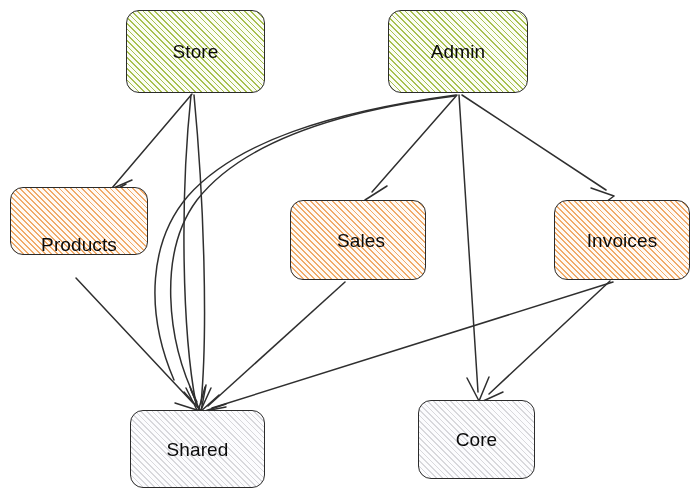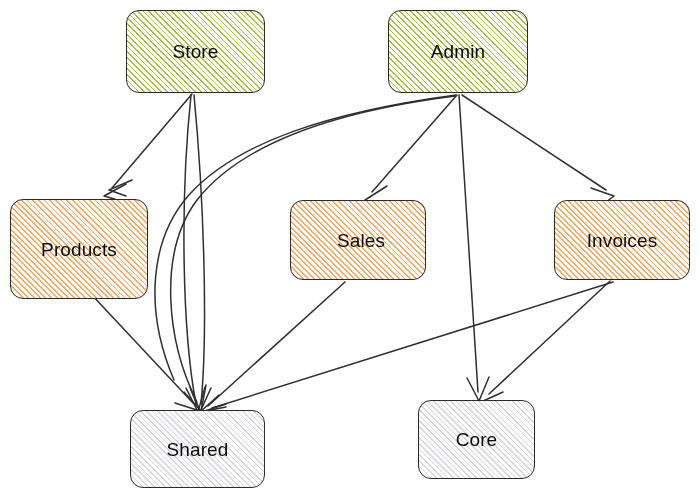--- a/index.html
+++ b/index.html
@@ -136,21 +136,21 @@
       </g>
   </svg>
 
   <div id="nodes-group">
       <div class="node fill-green" style="left: 126px; top: 10px; width: 139px; height: 83px;">
         <span class="node-label">Store</span>
       </div>
       <div class="node fill-green" style="left: 388px; top: 10px; width: 140px; height: 83px;">
         <span class="node-label">Admin</span>
       </div>
-      <div class="node fill-orange" style="left: 10px; top: 199px; width: 138px; height: 100px;">
+      <div class="node fill-orange" style="left: 10px; top: 187px; width: 138px; height: 68px; align-items: flex-end;">
         <span class="node-label">Products</span>
       </div>
       <div class="node fill-orange" style="left: 290px; top: 200px; width: 136px; height: 80px; padding-left: 6px;">
         <span class="node-label">Sales</span>
       </div>
       <div class="node fill-orange" style="left: 554px; top: 200px; width: 136px; height: 80px;">
         <span class="node-label">Invoices</span>
       </div>
       <div class="node fill-gray" style="left: 130px; top: 410px; width: 135px; height: 78px;">
         <span class="node-label">Shared</span>

